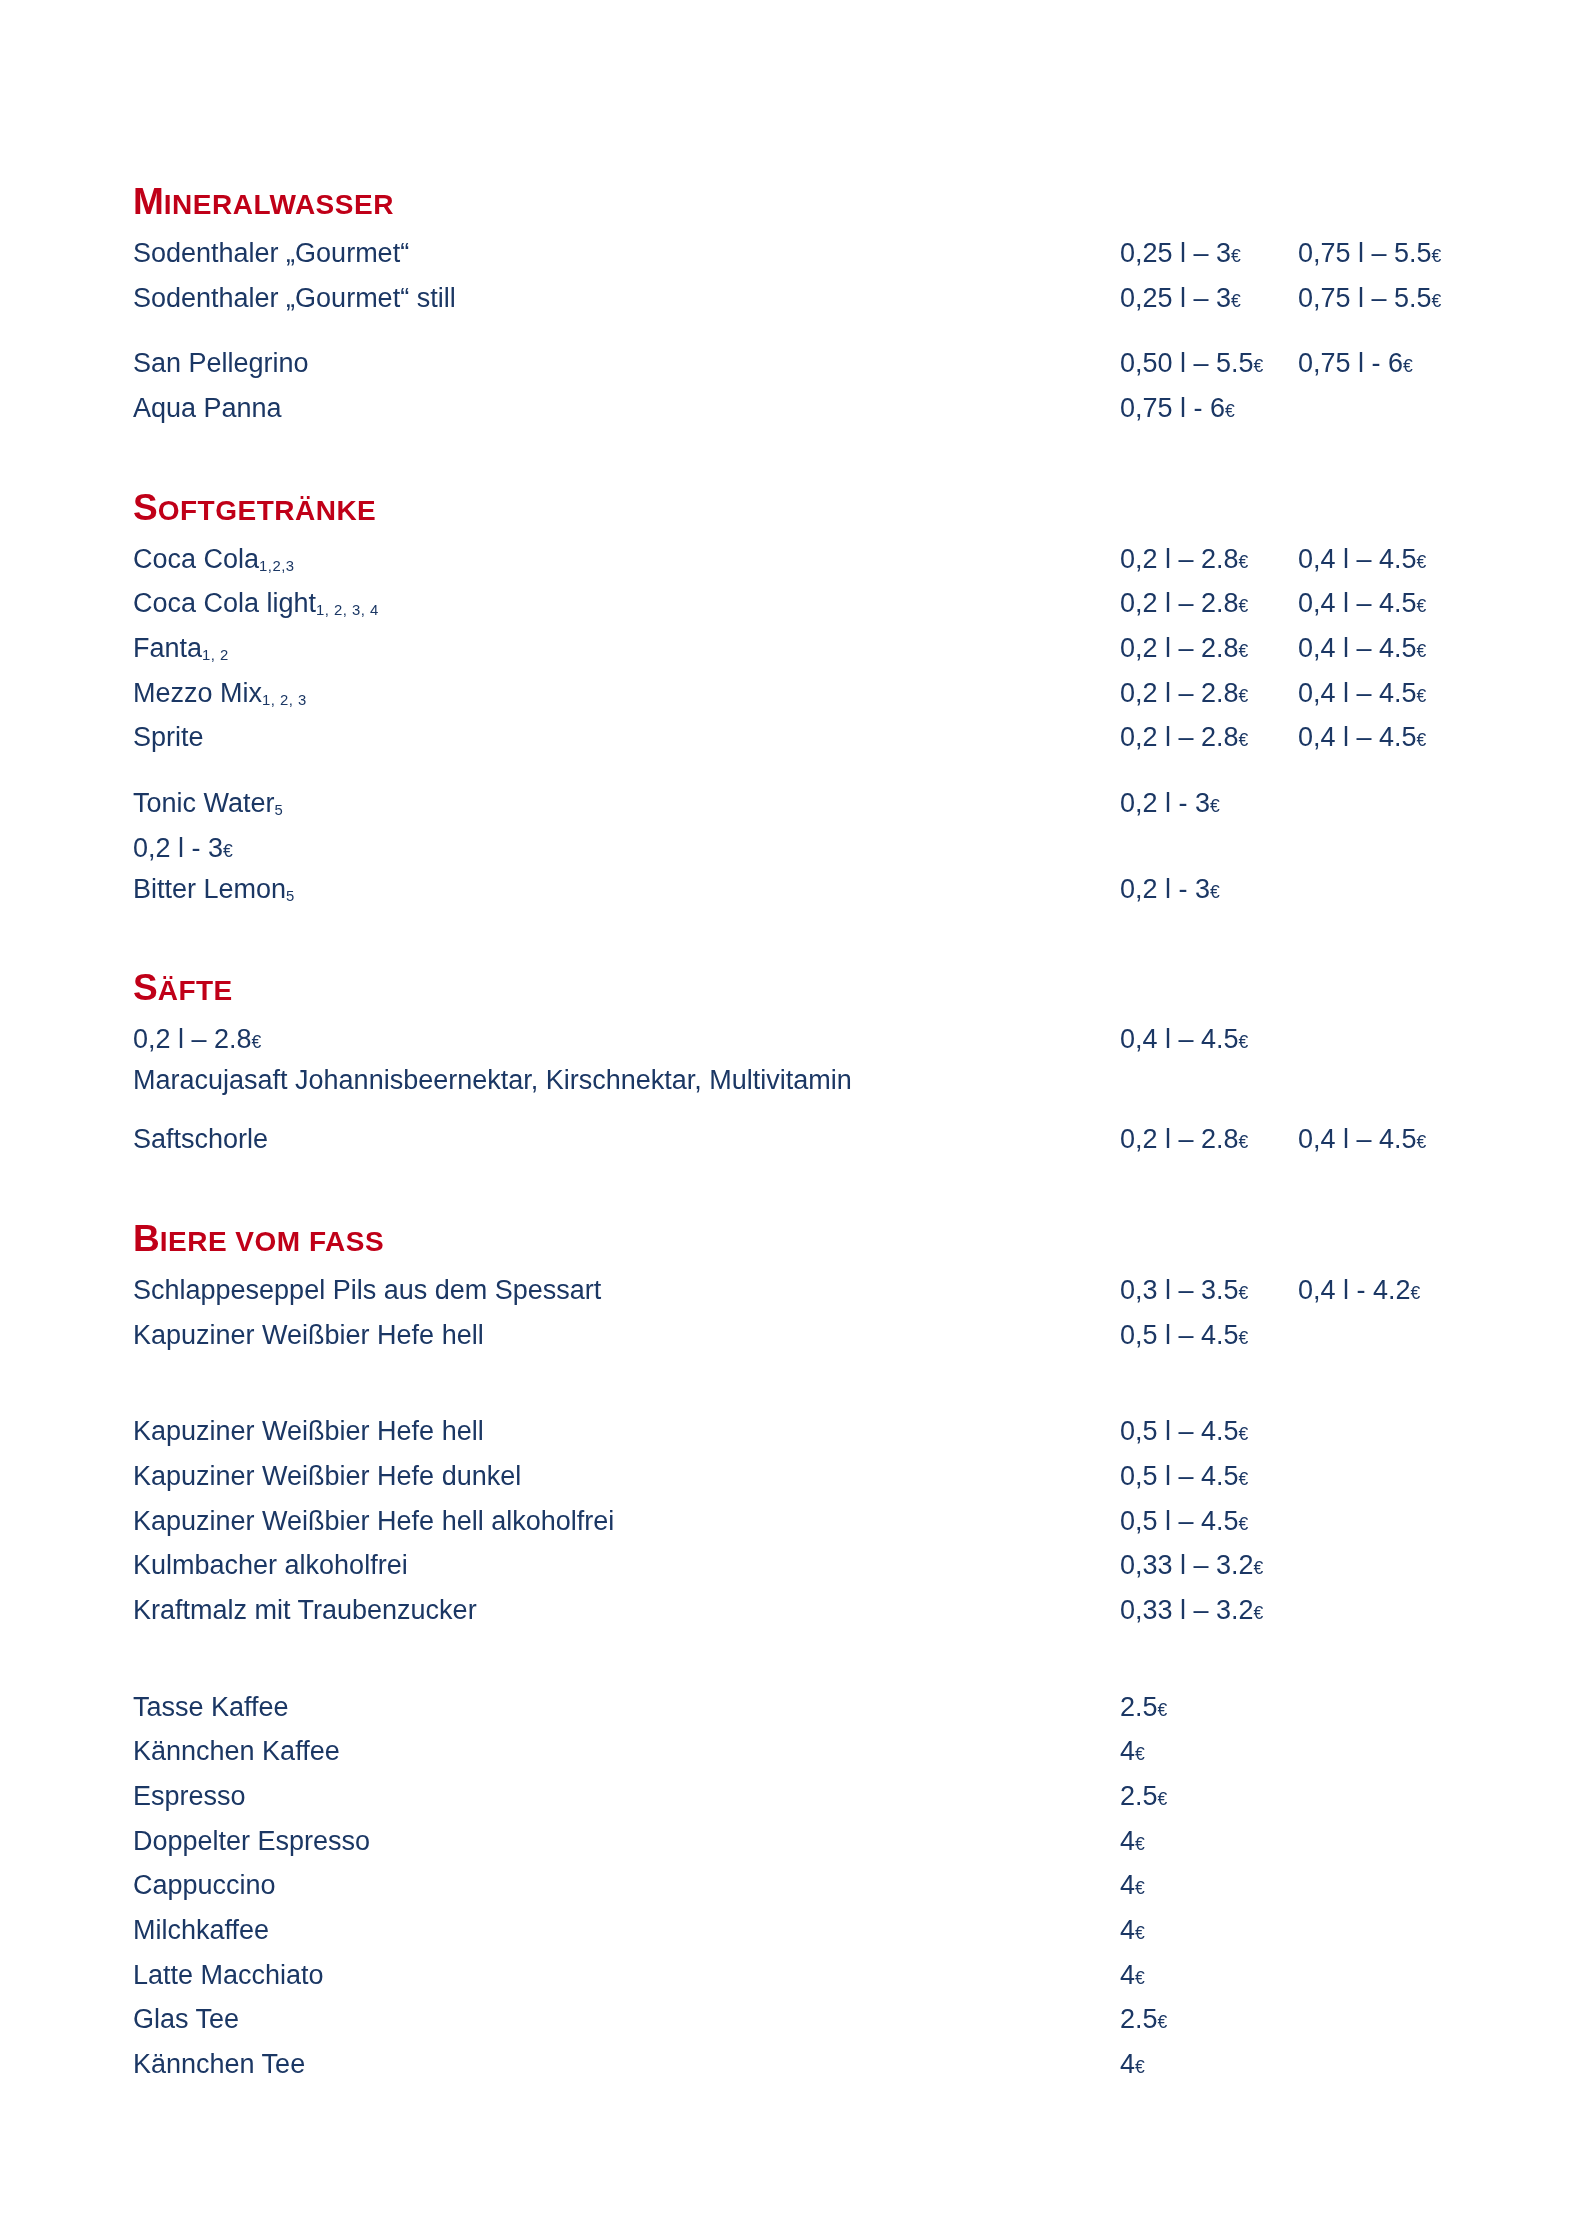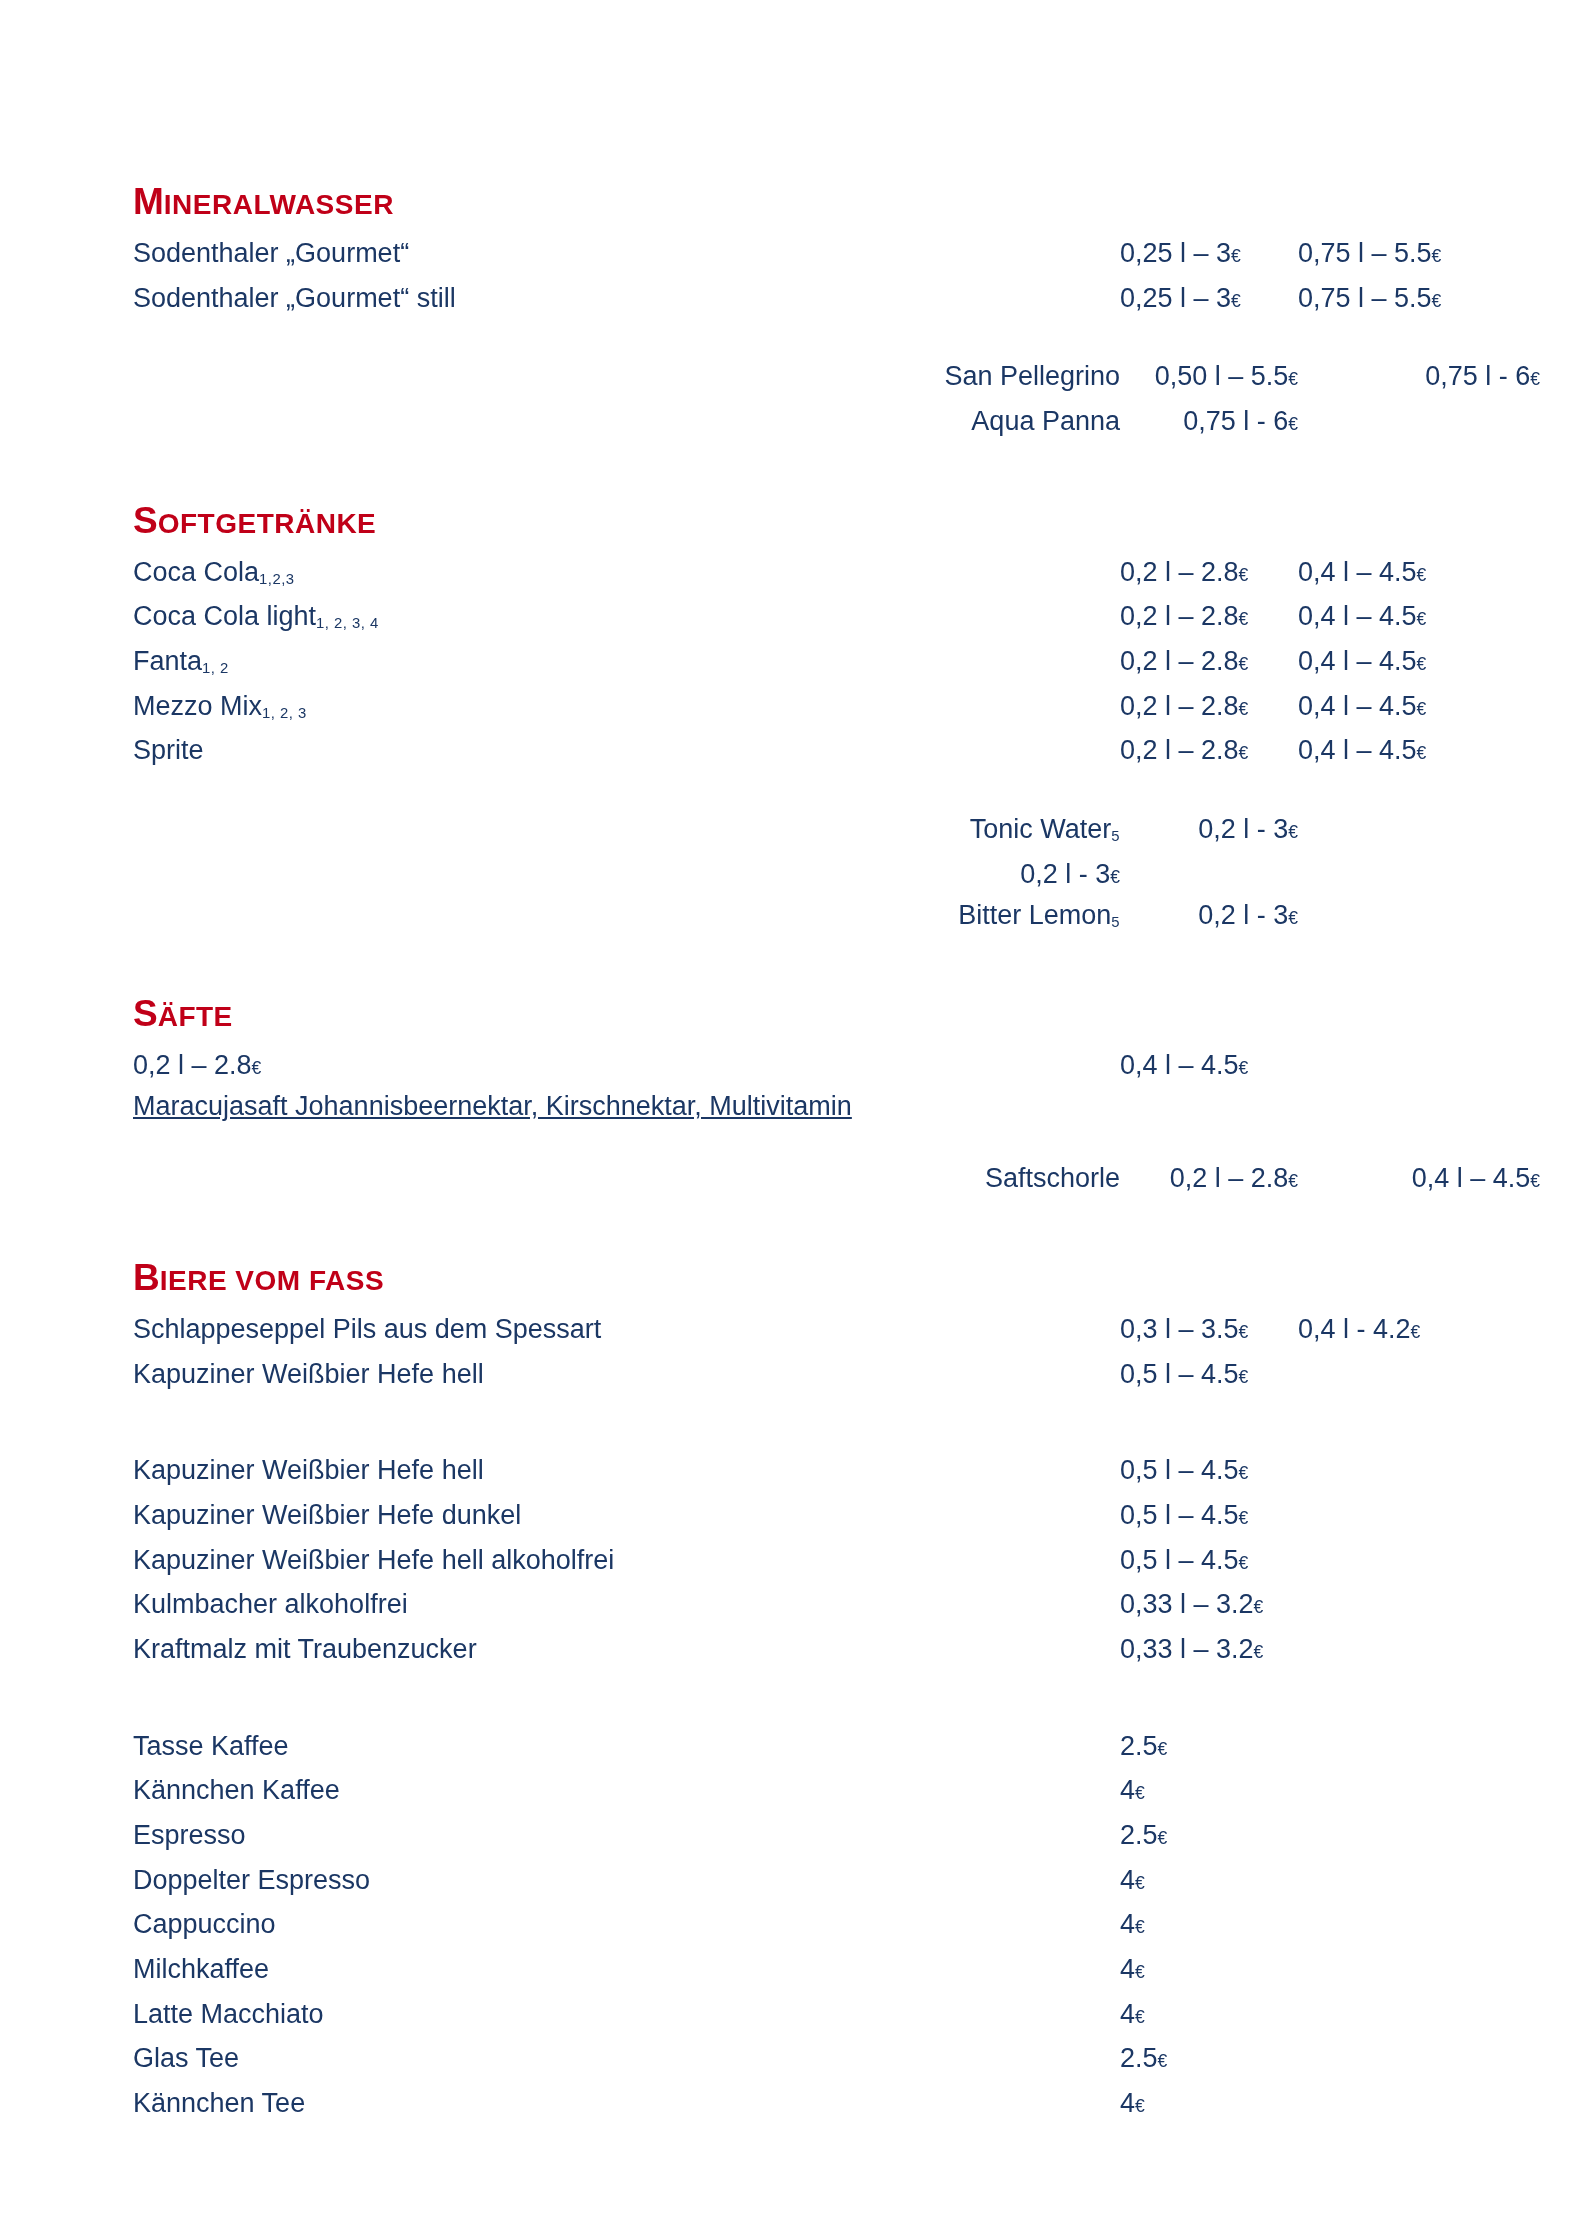--- a/index.html
+++ b/index.html
@@ -26,35 +26,35 @@
   .menu-section:first-of-type{margin-top:0;}
   .sec-title{
     margin:0 0 6px 0;
     color:var(--red);
     font-weight:bold;
     line-height:44px;
     white-space:pre;
   }
   .sec-title .cap{font-size:37px;}
   .sec-title .rest{font-size:28px;letter-spacing:.5px;}
-  .group + .group{margin-top:34px;text-align:right;}
+  .group + .group{margin-top:21px;}
   .row{
     display:grid;
     grid-template-columns:987px 178px 1fr;
     align-items:baseline;
     line-height:38px;
     font-size:27px;
   }
   .nm{white-space:nowrap;}
   .nm sub{
     font-size:.55em;
     vertical-align:-0.18em;
     letter-spacing:.5px;
   }
-  .nm-wide{grid-column:1 / -1;text-decoration:underline;}
+  .nm-wide{grid-column:1 / -1;}
   .p{white-space:nowrap;}
   .p .eur{font-size:.65em;}
   .p.empty{visibility:hidden;}
 </style>
 </head>
 <body>
 
 <div class="page">
 
   <section class="menu-section">

